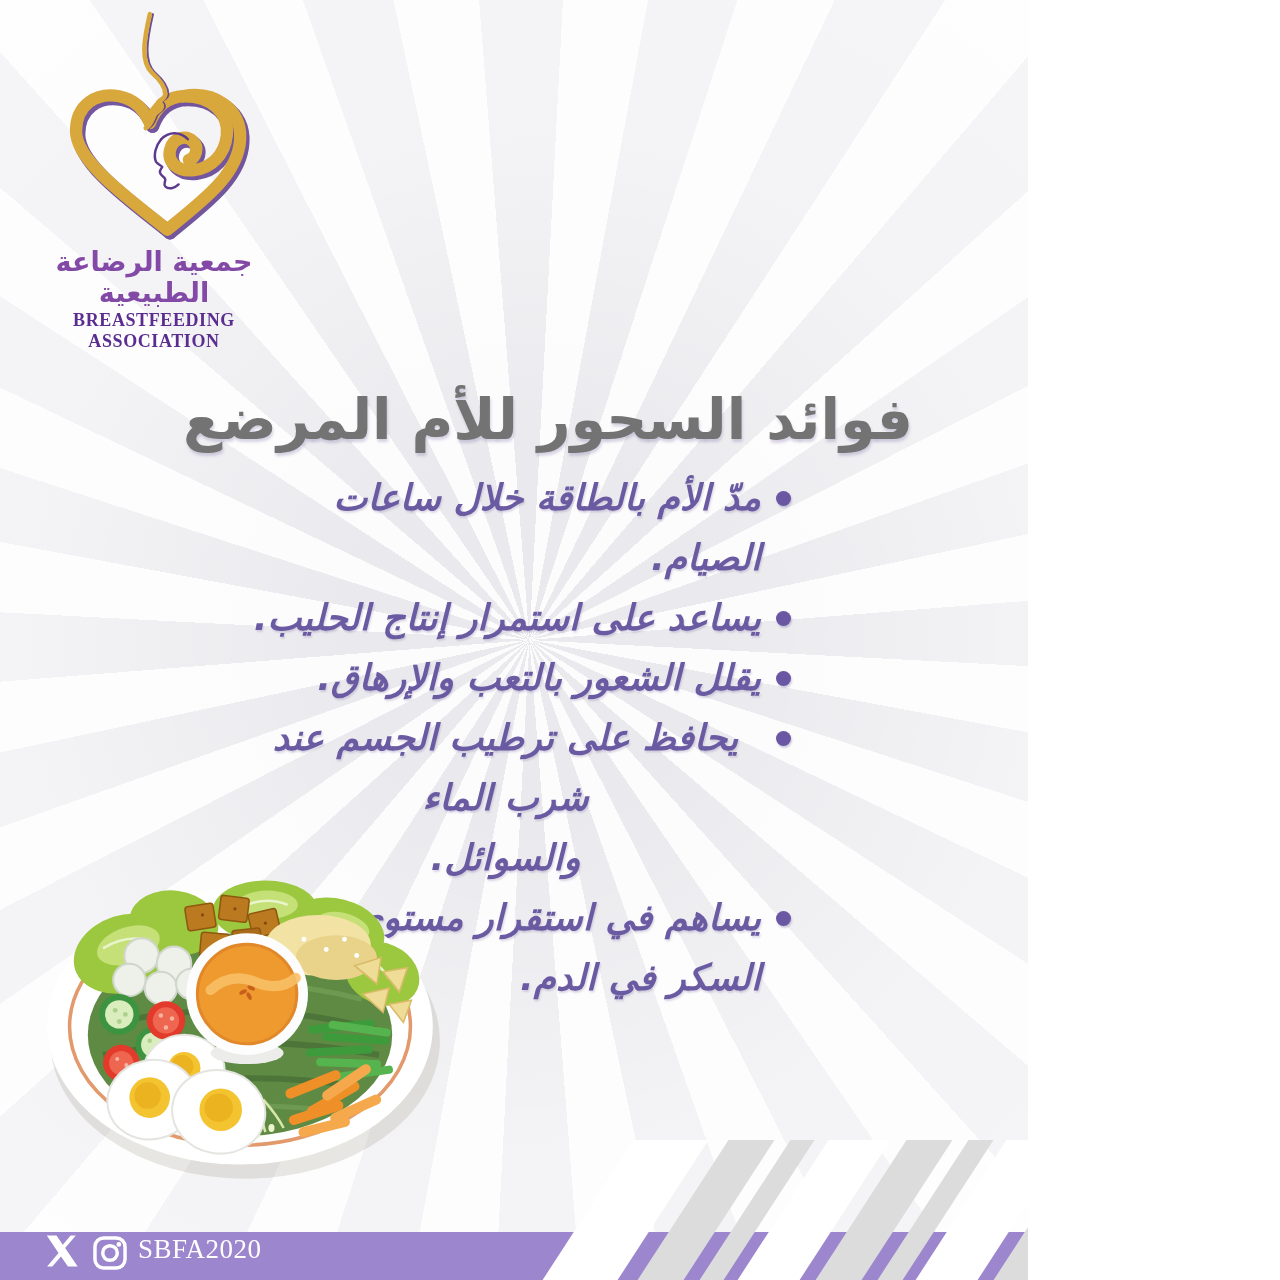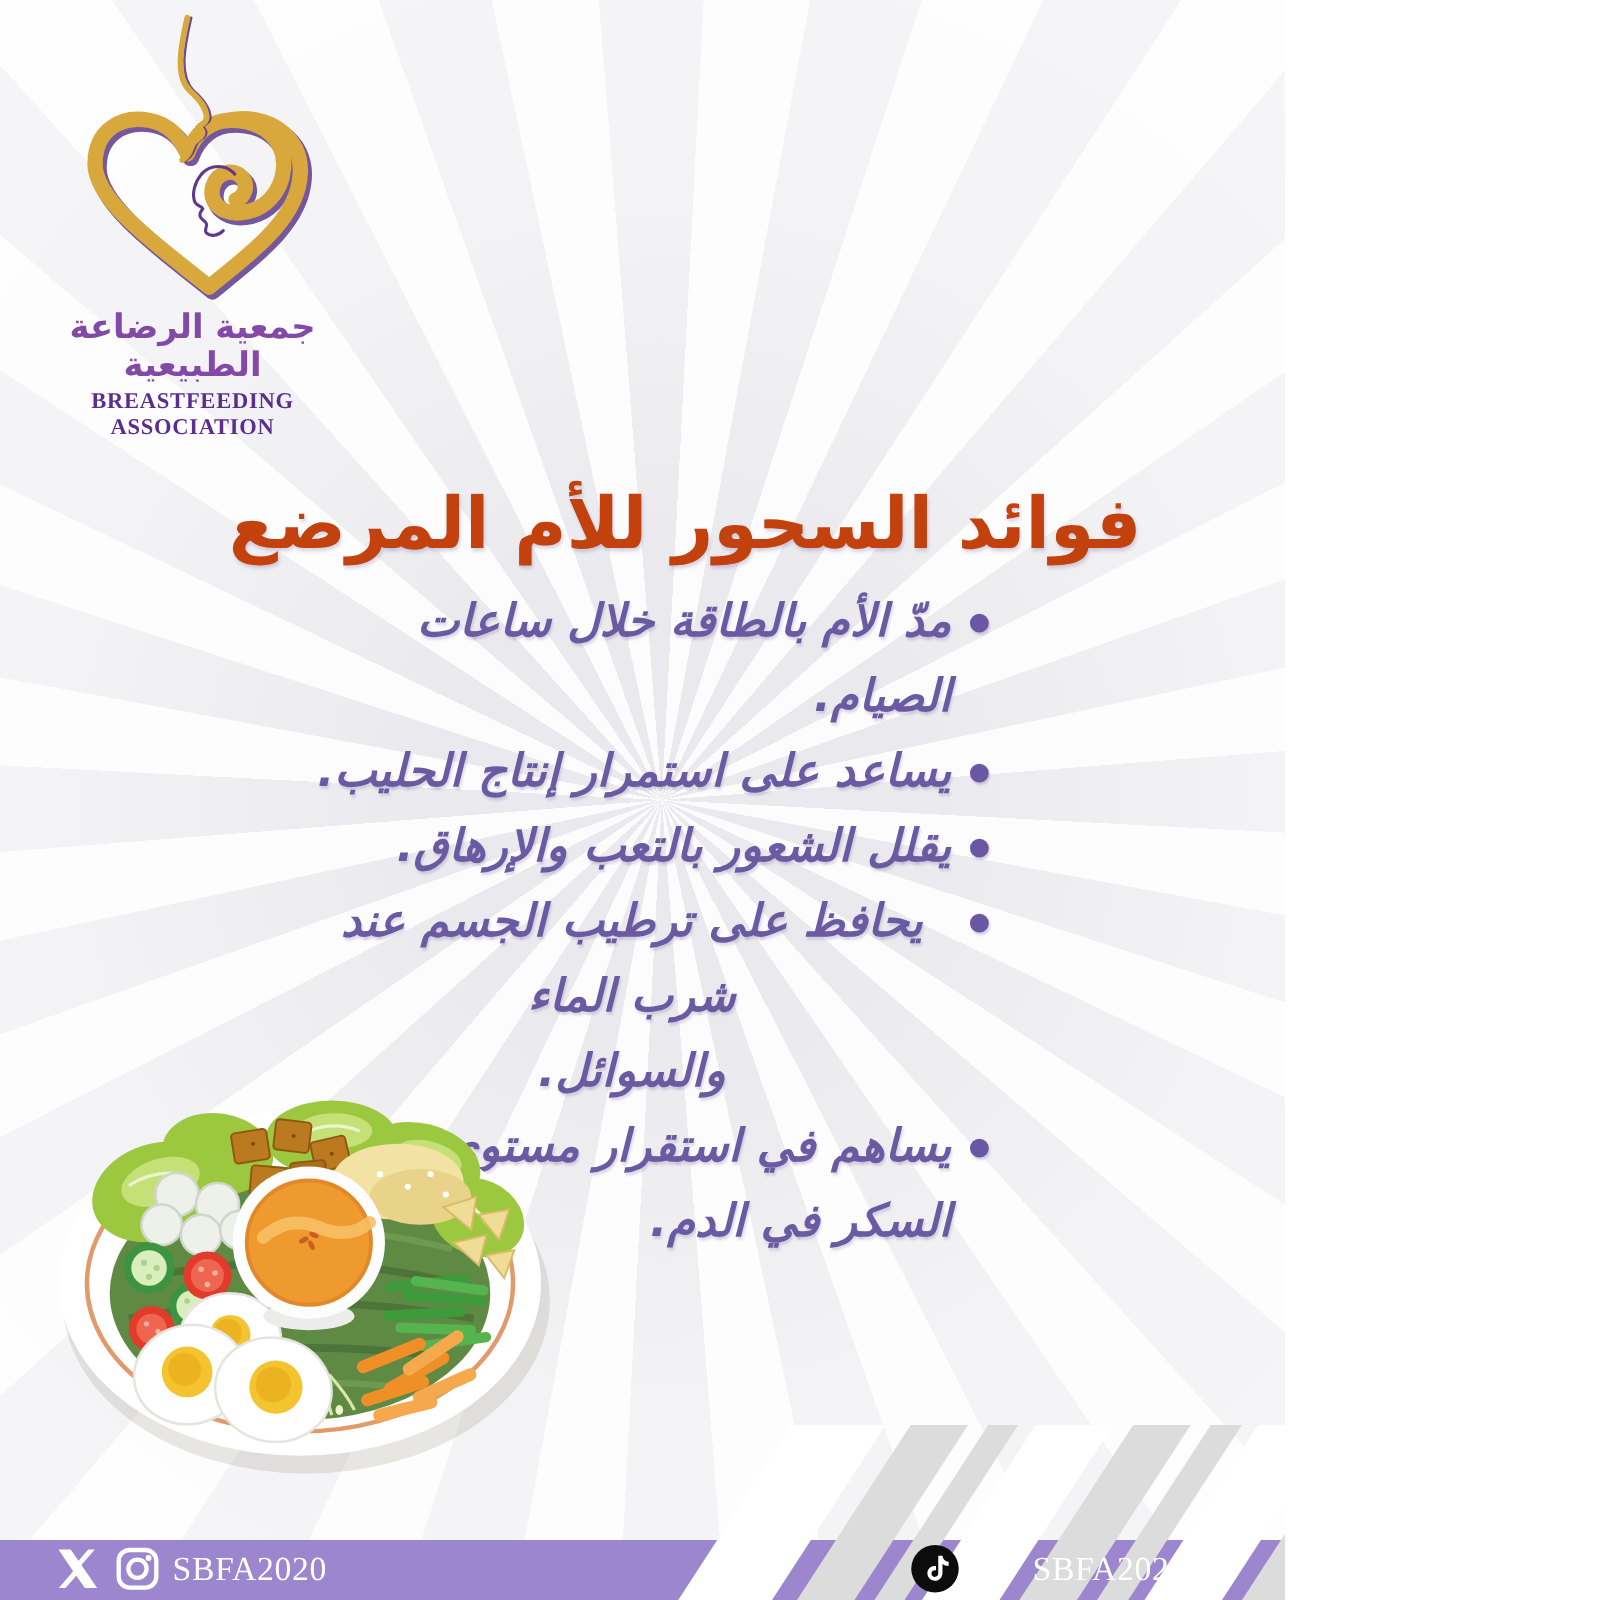--- a/index.html
+++ b/index.html
@@ -18,42 +18,42 @@
   
   .logo{position:absolute;left:14px;top:8px;width:280px;text-align:center;z-index:3;}
   .logo svg{display:block;margin:0 auto;}
   .logo-ar{direction:rtl;font-size:27px;font-weight:bold;color:#8349a6;line-height:1.15;
     letter-spacing:0px;}
   .logo-en{font-family:"Liberation Serif",serif;font-weight:bold;font-size:18px;
     color:#5b2d90;letter-spacing:.6px;word-spacing:7px;margin-top:2px;}
 
   
   .title{position:absolute;top:348px;left:138px;right:70px;z-index:3;
-    direction:rtl;text-align:center;font-size:57px;font-weight:bold;color:#c2410c;
+    direction:rtl;text-align:center;font-size:57px;font-weight:bold;color:#737373;
     text-shadow:1px 3px 3px rgba(80,60,130,.22);}
 
   
   .bullets{position:absolute;top:468px;left:250px;right:237px;z-index:3;
     direction:rtl;list-style:none;margin:0;padding:0;font-style:italic;}
   .bullets li{display:flex;align-items:flex-start;}
   .bullets .dot{flex:0 0 15px;width:15px;height:15px;border-radius:50%;
     background:#6a57a3;margin-top:23px;margin-left:15px;
     box-shadow:1px 2px 2px rgba(80,60,130,.25);}
   .bullets .txt{flex:1;font-size:36px;font-weight:bold;color:#6a5aa2;line-height:60px;
     white-space:pre-line;text-shadow:1px 2px 2px rgba(80,60,130,.18);}
   .bullets li:nth-child(4) .txt{text-align:center;}
 
   
   .plate{position:absolute;left:32px;top:852px;z-index:3;}
 
   
   .footer-bar{position:absolute;left:0;right:0;bottom:0;height:48px;background:#9c86cd;z-index:5;}
   .stripes{position:absolute;right:0;bottom:0;z-index:6;pointer-events:none;}
   .footer-left,.footer-right{position:absolute;bottom:4px;height:42px;z-index:7;
-    display:flex;align-items:center;gap:9px;}
+    display:flex;align-items:flex-start;gap:9px;}
   .footer-left{left:44px;}
   .footer-right{left:728px;}
   .handle{font-family:"Liberation Serif",serif;font-size:27px;color:#ffffff;letter-spacing:.5px;}
 </style>
 </head>
 <body>
 
 <div id="page">
   <div class="bg-rays"></div>
   <div class="bg-fade"></div>
@@ -319,23 +319,13 @@
       <path fill="#ffffff" d="M1.5 1h6.3l4.1 5.9L16.9 1h3.4l-6.9 8.1L21.5 21h-6.3l-4.5-6.4L5.1 21H1.7l7.4-8.7L1.5 1z"></path>
     </svg>
     <svg width="38" height="38" viewBox="0 0 24 24">
       <rect x="2.5" y="2.5" width="19" height="19" rx="5.5" fill="none" stroke="#ffffff" stroke-width="2.2"></rect>
       <circle cx="12" cy="12" r="4.6" fill="none" stroke="#ffffff" stroke-width="2.2"></circle>
       <circle cx="17.6" cy="6.6" r="1.5" fill="#ffffff"></circle>
     </svg>
     <span class="handle">SBFA2020</span>
   </div>
 
-  <div class="footer-right">
-    <svg width="40" height="40" viewBox="0 0 40 40">
-      <circle cx="20" cy="20" r="19" fill="#0c0c0c"></circle>
-      <path fill="#ffffff" d="M22.6 9.5h3.4c.3 2.8 2.2 4.6 4.9 4.9v3.4c-1.8 0-3.5-.6-4.9-1.6v6.9c0 4.1-3.3 6.9-7 6.4-2.9-.4-5.1-2.9-5.1-5.8 0-3.8 3.2-6.4 6.9-5.8v3.5c-.4-.1-.9-.2-1.4-.1-1.4.2-2.4 1.5-2.2 2.9.2 1.4 1.4 2.4 2.8 2.3 1.5-.1 2.6-1.3 2.6-2.9V9.5z"></path>
-    </svg>
-    <svg width="40" height="40" viewBox="0 0 24 24">
-      <path fill="#ffffff" d="M12 2.2c3 0 5 2.2 5 5.1v2.2c.5.7 1.6-.3 2.4.2.5.35-.3 1.1-.9 1.5-.5.3-1.3.6-1.1 1.3.3 1.2 2 2.4 3.4 2.7-.3.9-1.9 1.2-3 1.4-.4.1-.4.9-.9 1-.8.2-1.8-.2-2.6.2-.7.35-1.3 1-2.3 1s-1.6-.65-2.3-1c-.8-.4-1.8 0-2.6-.2-.5-.1-.5-.9-.9-1-1.1-.2-2.7-.5-3-1.4 1.4-.3 3.1-1.5 3.4-2.7.2-.7-.6-1-1.1-1.3-.6-.4-1.4-1.15-.9-1.5.8-.5 1.9.5 2.4-.2V7.3c0-2.9 2-5.1 5-5.1z"></path>
-    </svg>
-    <span class="handle">SBFA20200</span>
-  </div>
 </div>
 
 </body></html>

